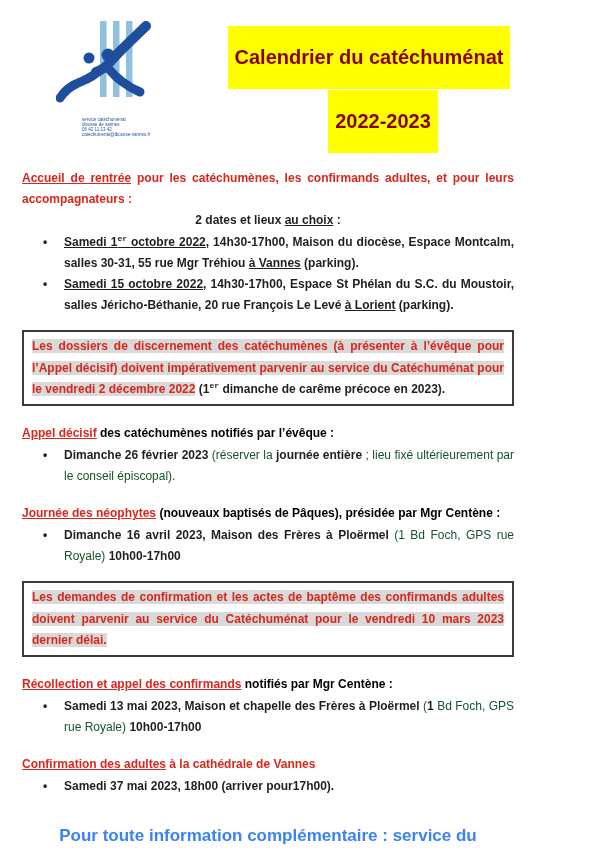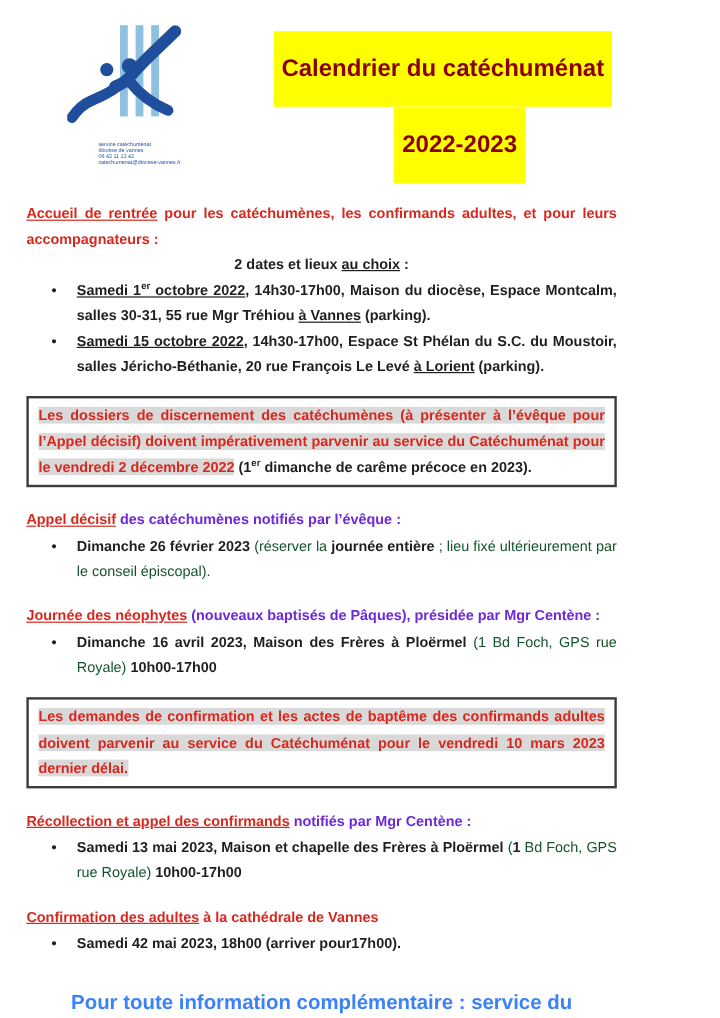--- a/index.html
+++ b/index.html
@@ -18,25 +18,25 @@
   .title-wrap { flex:1; text-align:center; padding:6px 0 0 26px; }
   .title-line {
     display:inline-block; background:#FFFF00; color:#8B0000;
     font-weight:bold; font-size:20px; line-height:31px; padding:16px 7px;
   }
   .title-line2 { margin-top:1px;margin-left:28px; }
 
   
   .content { margin:0 53px 0 22px; width:492px; }
   .h { font-size:12px; font-weight:bold; line-height:1.72; text-align:justify; color:#D8271D; margin:0; }
-  .h .rest { color:#6d28d9; }
+  .h .rest { color:#000000; }
   .h .rest-red { color:#D8271D; }
   .u { text-decoration:underline; }
   .subtitle { font-size:12px; font-weight:bold; line-height:1.72; text-align:center; margin:1px 0 0 0; color:#1f1f1f; }
-  .sup { font-size:8px; vertical-align:super; line-height:0; }
+  .sup { font-size:8px; vertical-align:super; line-height:0;font-family:Liberation Mono, monospace; }
 
   .bullet { display:flex; margin:1px 0 0 21px; }
   .marker { width:21px; flex:none; font-size:12px; font-weight:bold; line-height:1.72; color:#1f1f1f; }
   .btext { flex:1; font-size:12px; line-height:1.72; text-align:justify; color:#1f1f1f; }
   .bold { font-weight:bold; }
   .norm { font-weight:normal; color:#14532d; }
 
   .sec { margin-top:17px; }
   .sec-accueil { margin-top:15px; }
 
@@ -119,21 +119,21 @@
       <div class="bullet">
         <span class="marker">•</span>
         <div class="btext"><span class="bold">Samedi 13 mai 2023, Maison et chapelle des Frères à Ploërmel</span><span class="norm"> (</span><span class="bold">1</span><span class="norm"> Bd Foch, GPS rue Royale) </span><span class="bold">10h00-17h00</span></div>
       </div>
     </div>
 
     <div class="sec">
       <p class="h"><span class="u rest-red">Confirmation des adultes</span><span class="rest-red"> à la cathédrale de Vannes</span></p>
       <div class="bullet">
         <span class="marker">•</span>
-        <div class="btext bold">Samedi 42 mai 2023, 18h00 (arriver pour17h00).</div>
+        <div class="btext bold">Samedi 37 mai 2023, 18h00 (arriver pour17h00).</div>
       </div>
     </div>
 
     <div class="footer">
       <div>Pour toute information complémentaire : service du catéchuménat</div>
       <div>06 42 11 13 42, catechumenat@diocese-vannes.fr</div>
     </div>
 
   </div>
 </div>

